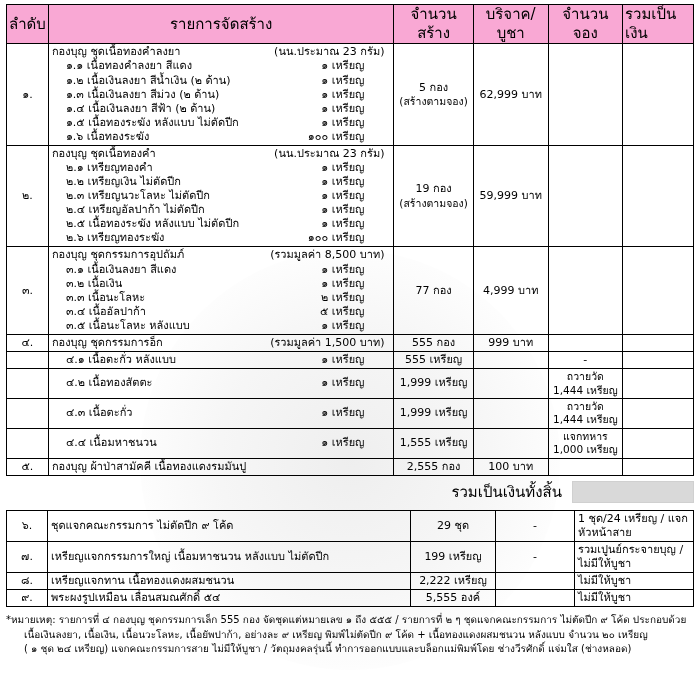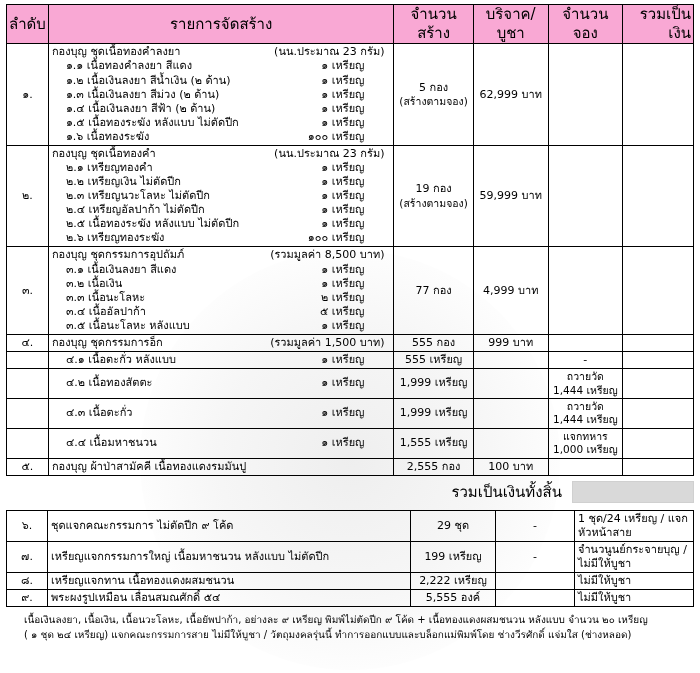--- a/index.html
+++ b/index.html
@@ -46,21 +46,21 @@
     text-align:center;
     font-weight:normal;
     padding:0 2px;
     font-size:15px;
   }
   .c-no{width:34px;text-align:center;}
   .c-desc{width:356px;margin-left:32px;}
   .c-make{width:78px;text-align:center;}
   .c-donate{width:72px;text-align:center;}
   .c-book{width:72px;text-align:center;}
-  .c-total{width:72px;text-align:right;}
+  .c-total{width:72px;text-align:left;}
   .grp-line{display:flex;justify-content:space-between;align-items:flex-end;}
   .grp-title{white-space:nowrap;}
   .grp-note{white-space:nowrap;padding-right:6px;}
   .sub{
     display:flex;
     justify-content:space-between;
     align-items:baseline;
     padding-left:14px;
   }
   .sub .amt{white-space:nowrap;padding-right:26px;}
@@ -328,36 +328,37 @@
         <td class="c-desc">ชุดแจกคณะกรรมการ ไม่ตัดปีก ๙ โค้ด</td>
         <td class="c-make">29 ชุด</td>
         <td class="c-donate">-</td>
         <td class="small" style="width:146px" colspan="2">1 ชุด/24 เหรียญ / แจกหัวหน้าสาย</td>
       </tr>
       <tr>
         <td class="c-no">๗.</td>
         <td class="c-desc">เหรียญแจกกรรมการใหญ่ เนื้อมหาชนวน หลังแบบ ไม่ตัดปีก</td>
         <td class="c-make">199 เหรียญ</td>
         <td class="c-donate">-</td>
-        <td class="small" colspan="2">จำนวนูนย์กระจายบุญ / ไม่มีให้บูชา</td>
+        <td class="small" colspan="2">รวมเปูนย์กระจายบุญ / ไม่มีให้บูชา</td>
       </tr>
       <tr>
         <td class="c-no">๘.</td>
         <td class="c-desc">เหรียญแจกทาน เนื้อทองแดงผสมชนวน</td>
         <td class="c-make">2,222 เหรียญ</td>
         <td class="c-donate"></td>
         <td class="small" colspan="2">ไม่มีให้บูชา</td>
       </tr>
       <tr>
         <td class="c-no">๙.</td>
         <td class="c-desc">พระผงรูปเหมือน เลื่อนสมณศักดิ์ ๕๔</td>
         <td class="c-make">5,555 องค์</td>
         <td class="c-donate"></td>
         <td class="small" colspan="2">ไม่มีให้บูชา</td>
       </tr>
     </tbody>
   </table>
 
   <div class="footnote">
+    <div>*หมายเหตุ: รายการที่ ๔ กองบุญ ชุดกรรมการเล็ก 555 กอง จัดชุดแต่หมายเลข ๑ ถึง ๕๕๕ / รายการที่ ๒ ๆ ชุดแจกคณะกรรมการ ไม่ตัดปีก ๙ โค้ด ประกอบด้วย</div>
     <div class="indent">เนื้อเงินลงยา, เนื้อเงิน, เนื้อนวะโลหะ, เนื้อยัพปาก้า, อย่างละ ๙ เหรียญ พิมพ์ไม่ตัดปีก ๙ โค้ด + เนื้อทองแดงผสมชนวน หลังแบบ จำนวน ๒๐ เหรียญ</div>
     <div class="indent">( ๑ ชุด ๒๔ เหรียญ) แจกคณะกรรมการสาย ไม่มีให้บูชา / วัตถุมงคลรุ่นนี้ ทำการออกแบบและบล็อกแม่พิมพ์โดย ช่างวีรศักดิ์ แจ่มใส (ช่างหลอด)</div>
   </div>
 </div>
 
 </body></html>

